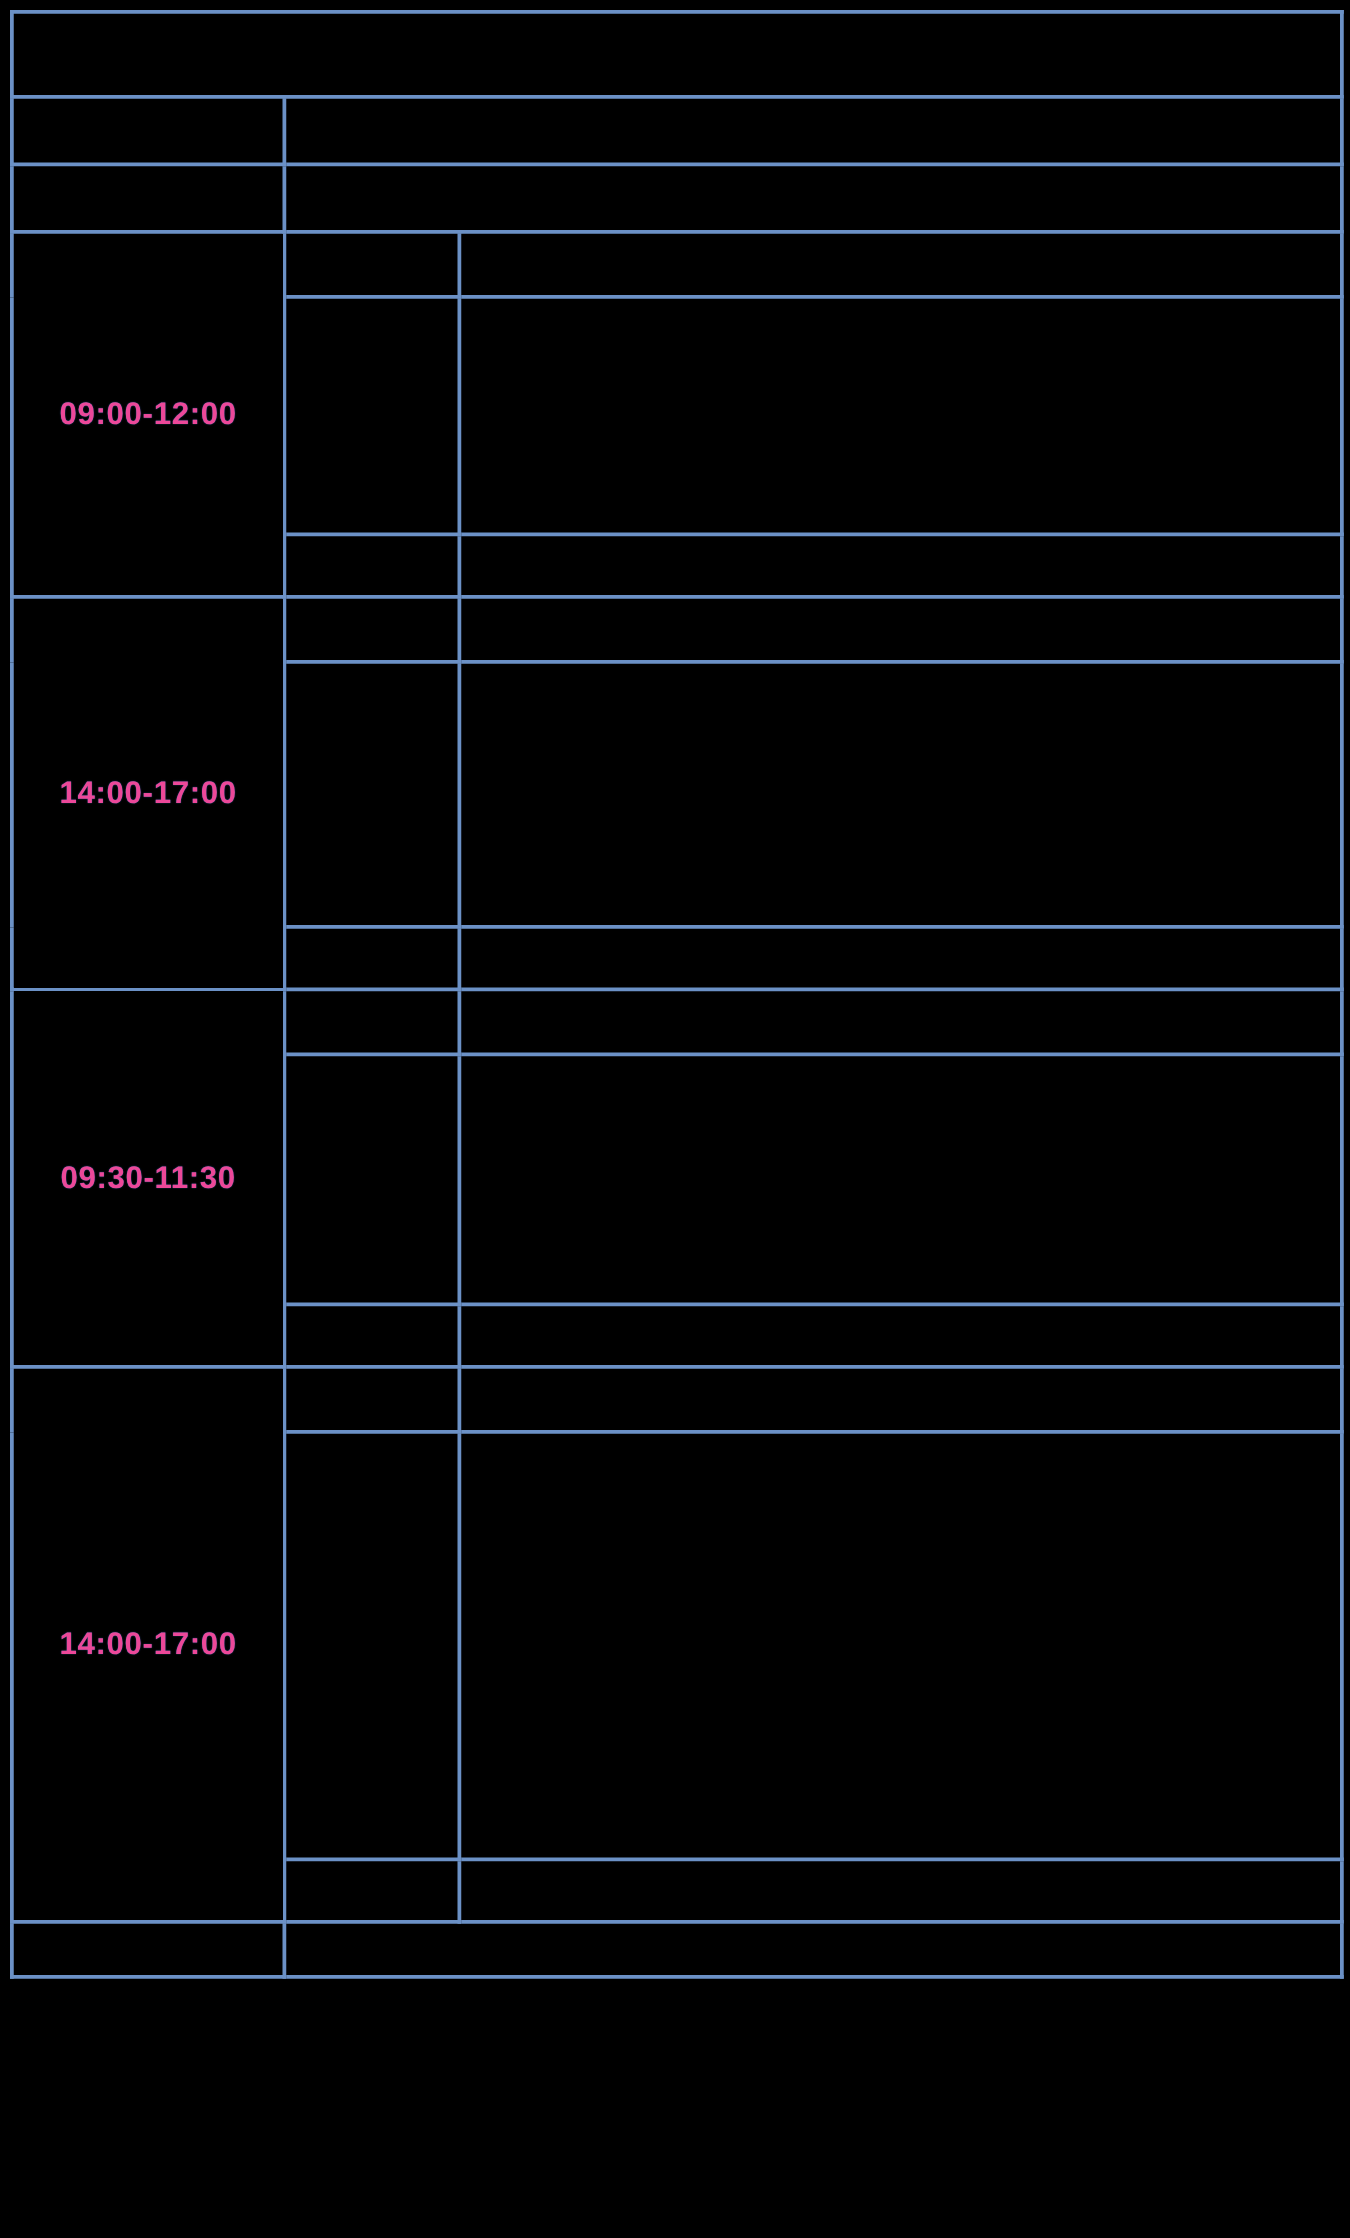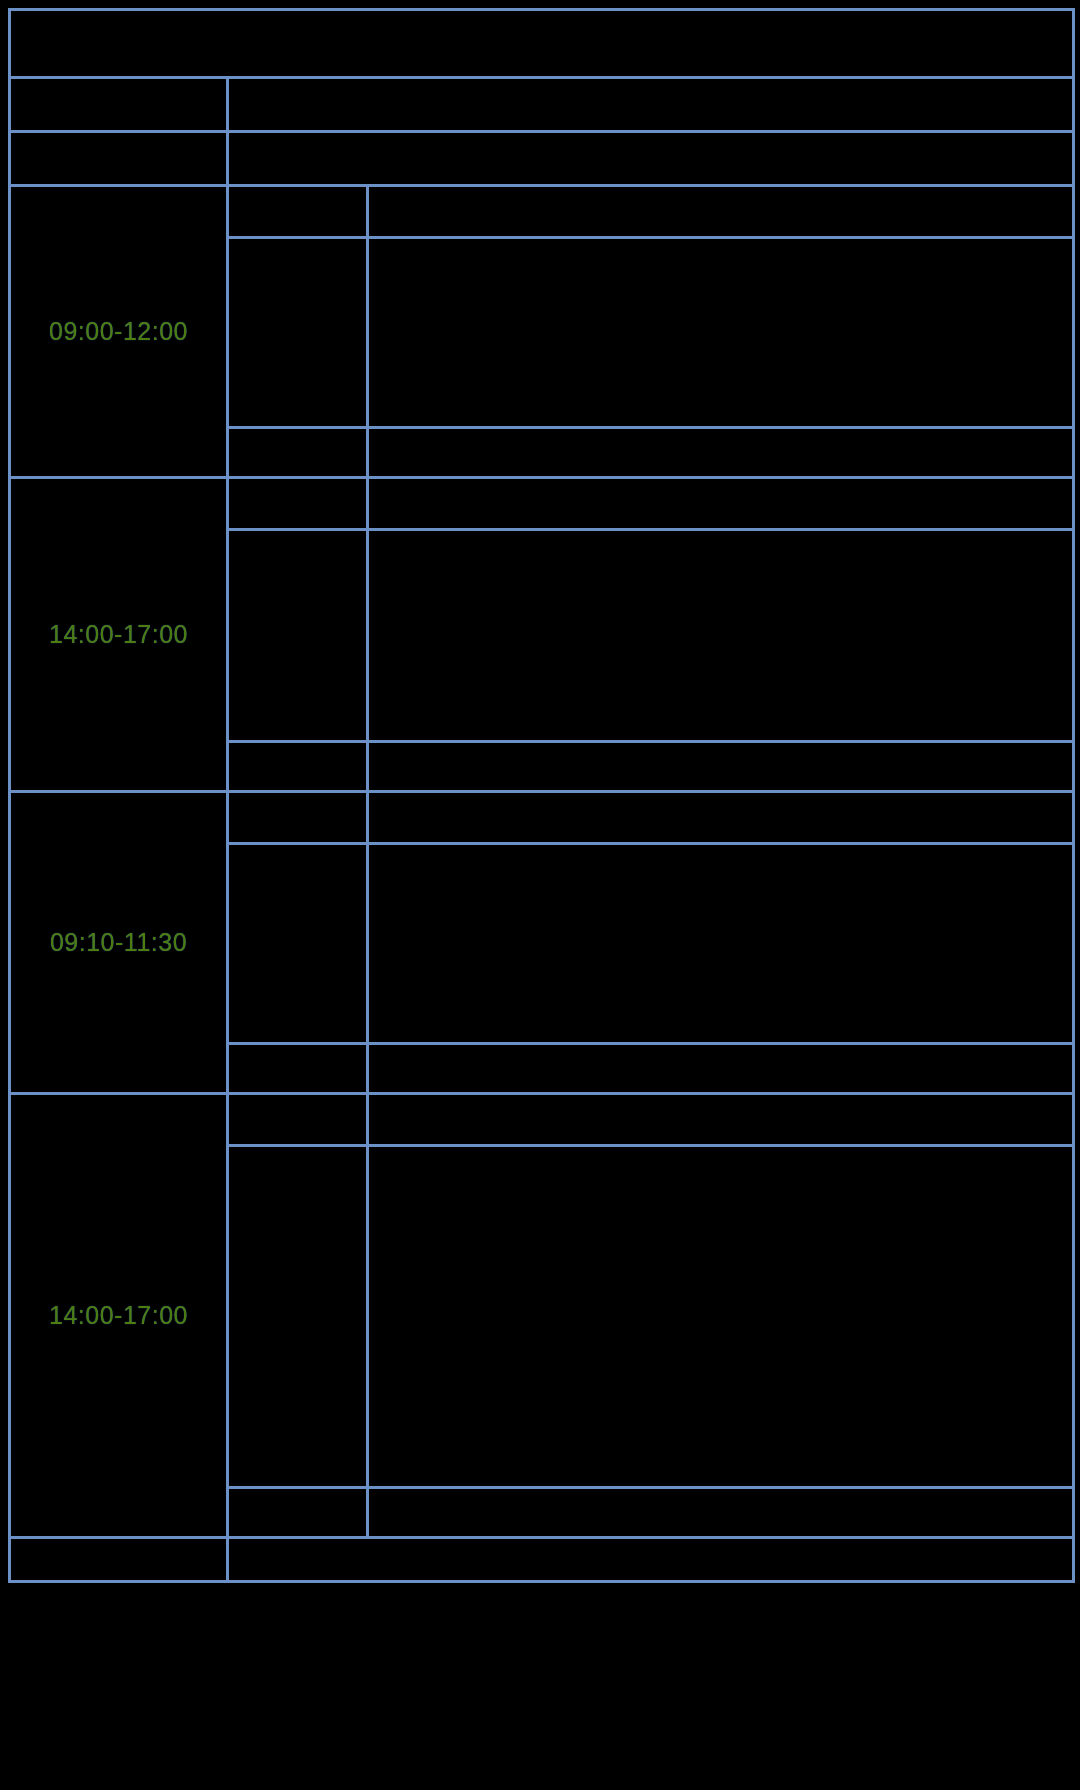--- a/index.html
+++ b/index.html
@@ -58,23 +58,23 @@
 
   
   .time-cell {
     background: #000000;
     position: relative;
   }
   .time-text {
     display: block;
     width: 100%;
     text-align: center;
-    color: #4d7c0f;
+    color: #ec4899;
     font-size: 25px;
-    font-weight: 400;
+    font-weight: 700;
     letter-spacing: 0.5px;
     text-shadow: 0 0 1px #2f6bb0;
   }
 
   
   .topic-label {
     background: #c3d8ef;
     color: #000000;
     font-size: 23px;
     height: 52px;
@@ -187,21 +187,21 @@
         <td class="content-label" style="height:212px;"></td>
         <td class="content-value" style="height:212px;"></td>
       </tr>
       <tr>
         <td class="expert-label">培训专家</td>
         <td class="expert-value">北京理工大学  宋孟杰教授</td>
       </tr>
 
       <tr>
         <td class="time-cell" rowspan="3">
-          <span class="time-text">09:10-11:30</span>
+          <span class="time-text">09:30-11:30</span>
         </td>
         <td class="topic-label">培训主题</td>
         <td class="topic-value">《AI 助力权威期刊论文写作与发表》</td>
       </tr>
       <tr>
         <td class="content-label" style="height:200px;"></td>
         <td class="content-value" style="height:200px;"></td>
       </tr>
       <tr>
         <td class="expert-label">培训专家</td>

